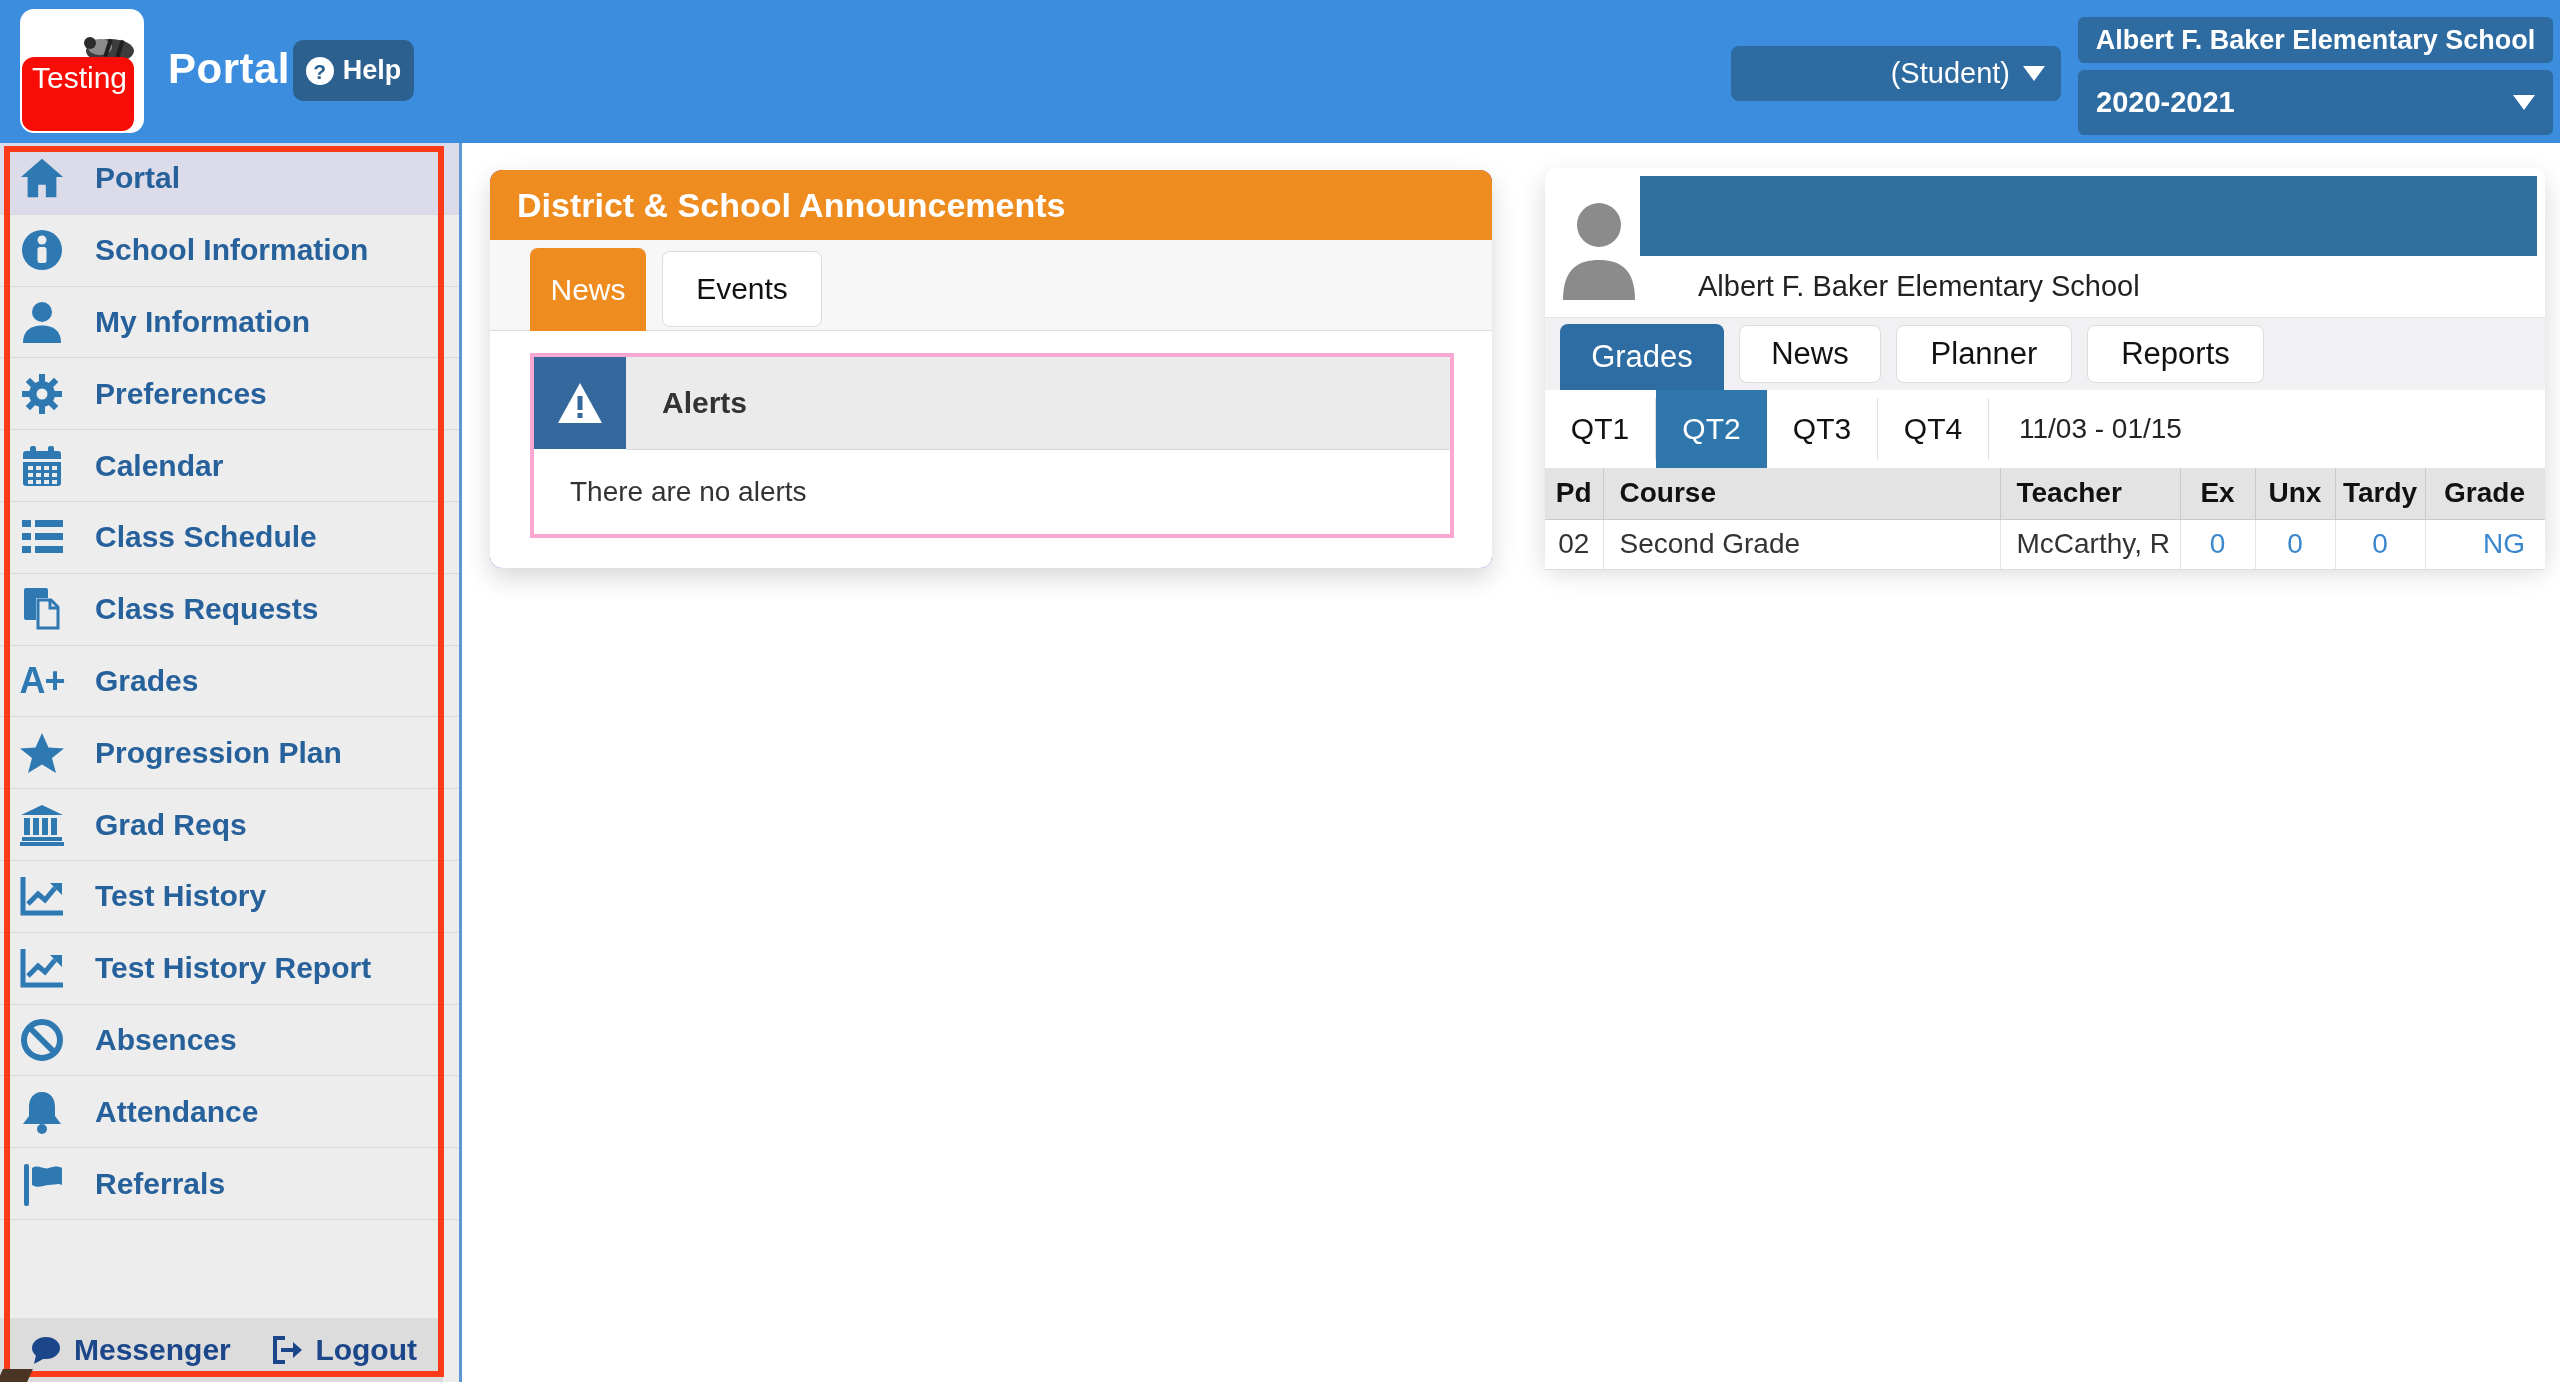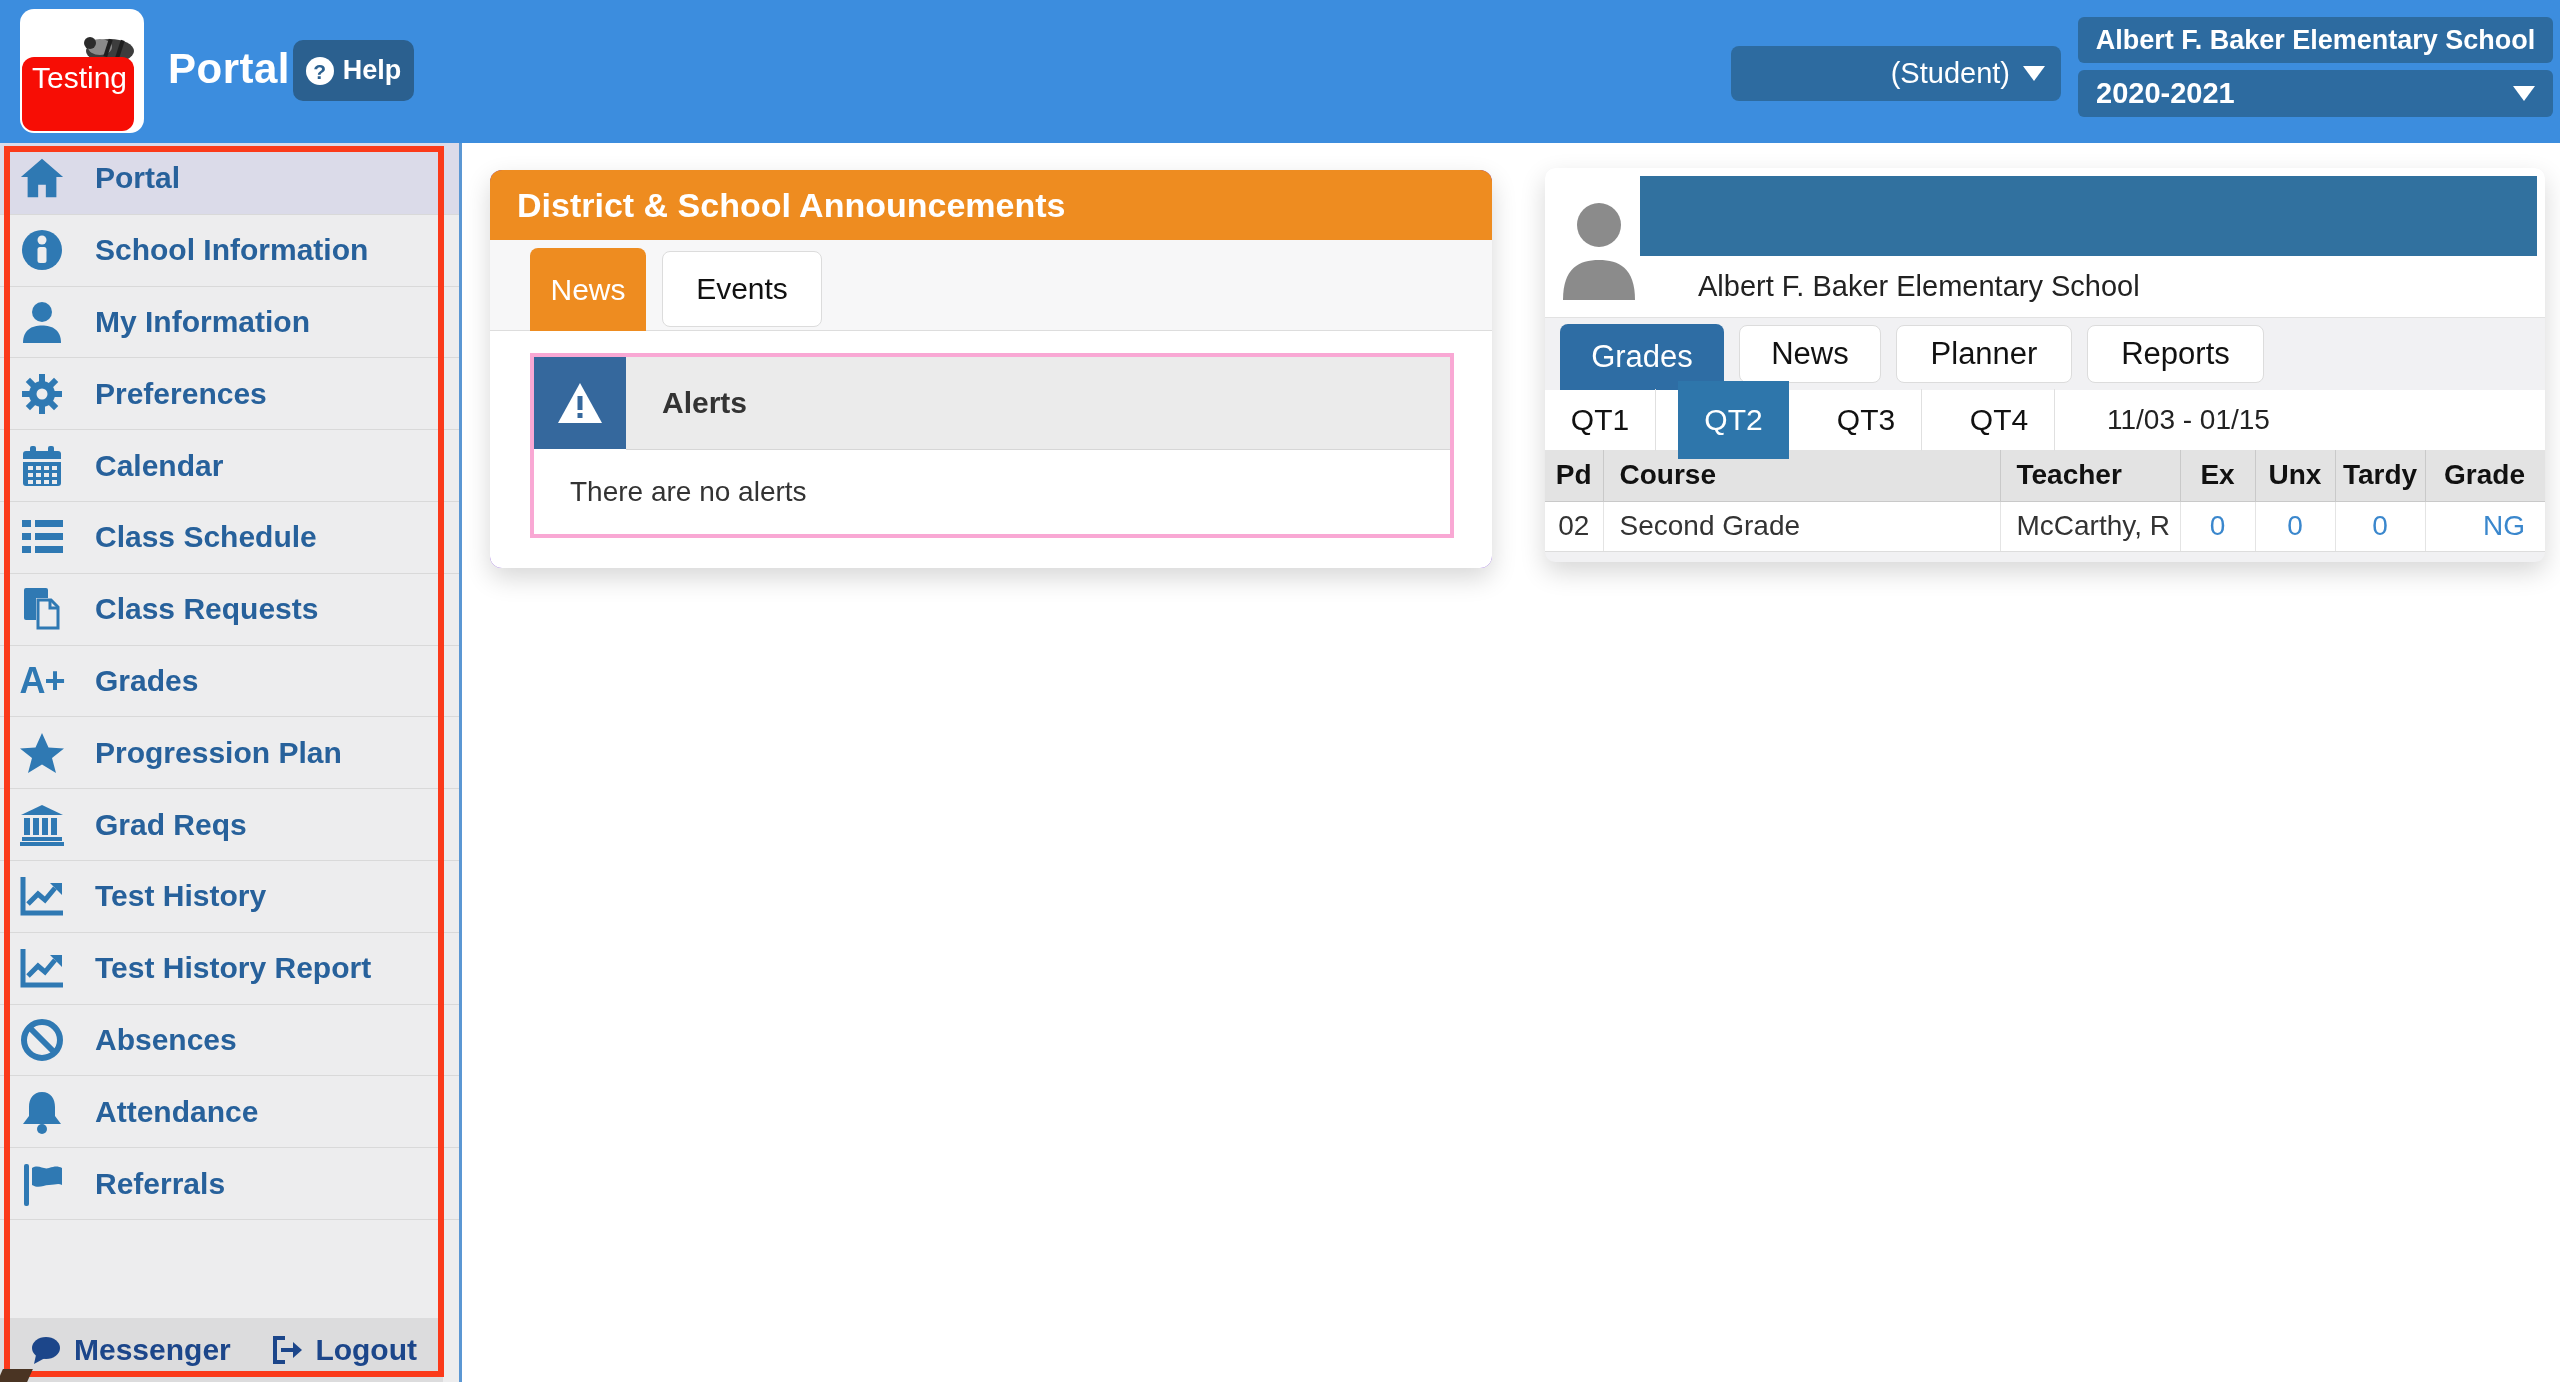--- a/index.html
+++ b/index.html
@@ -26,21 +26,21 @@
   .role-box {
     position:absolute; left:1731px; top:46px; width:330px; height:55px; background:#2d6ba0; border-radius:8px;
     color:#fff; font-size:29px; display:flex; align-items:center; justify-content:flex-end; padding-right:16px; gap:13px; cursor:pointer;
   }
   .caret { width:0; height:0; border-left:11px solid transparent; border-right:11px solid transparent; border-top:15px solid #fff; }
   .school-box {
     position:absolute; left:2078px; top:17px; width:475px; height:46px; background:#2d6ba0; border-radius:6px;
     color:#fff; font-size:27px; font-weight:bold; display:flex; align-items:center; justify-content:center; cursor:pointer;
   }
   .year-box {
-    position:absolute; left:2078px; top:70px; width:475px; height:47px; background:#2d6ba0; border-radius:6px;
+    position:absolute; left:2078px; top:70px; width:475px; height:65px; background:#2d6ba0; border-radius:6px;
     color:#fff; font-size:29px; font-weight:bold; display:flex; align-items:center; justify-content:space-between; padding:0 18px; cursor:pointer;
   }
   
   .sidebar { position:absolute; left:0; top:143px; bottom:0; width:462px; background:#ededee; border-right:3px solid #5b97d3; }
   .nav-item { height:71.8px; border-bottom:1px solid #d9d9d9; display:flex; align-items:center; padding-left:17px; cursor:pointer; }
   .nav-item.active { background:#dbdbe9; }
   .nav-icon { width:50px; height:48px; display:flex; align-items:center; justify-content:center; flex:none; }
   .a-plus { font-size:36px; font-weight:bold; color:#2f79b3; letter-spacing:-1px; }
   .nav-label { margin-left:28px; font-size:30px; font-weight:600; color:#27619b; white-space:nowrap; }
   .sidebar-footer {
@@ -74,21 +74,21 @@
   .avatar { position:absolute; left:13px; top:20px; width:82px; height:112px; background:#fff; }
   .banner { position:absolute; left:95px; top:8px; right:8px; height:80px; background:#31719f; }
   .sc-school { position:absolute; left:153px; top:102px; font-size:29px; color:#222; }
   .sc-tabs { height:72px; display:flex; align-items:flex-start; padding:6px 0 0 15px; gap:15px; position:relative; }
   .sc-tab { font-size:31px; display:flex; align-items:center; justify-content:center; cursor:pointer; }
   .sc-tab.active { width:164px; height:66px; background:#2e6da4; color:#fff; border-radius:8px 8px 0 0; }
   .sc-tab.inactive { height:58px; background:#fff; color:#111; border:1px solid #dcdcdc; border-radius:8px; margin-top:1px; }
   .sc-tab.w-news { width:142px; }
   .sc-tab.w-planner { width:176px; }
   .sc-tab.w-reports { width:177px; }
-  .sc-quarters { height:60px; background:#fff; display:flex; align-items:center; font-size:30px; position:relative;gap:22px; }
+  .sc-quarters { height:78px; background:#fff; display:flex; align-items:center; font-size:30px; position:relative; }
   .qt-cell { width:111px; height:62px; line-height:62px; text-align:center; border-right:1px solid #e0e0e0; color:#111; cursor:pointer; }
   .qt-cell.active { background:#2e76ab; color:#fff; height:78px; line-height:78px; z-index:2; border-right:none; }
   .qt-date { flex:1; padding-left:30px; color:#222; font-size:28px; }
   .sc-table { width:100%; border-collapse:collapse; table-layout:fixed; font-size:28px; background:#fff; }
   .sc-table th { background:#e3e3e3; height:51px; font-weight:bold; color:#111; border-right:1px solid #c9c9c9; border-bottom:1px solid #c9c9c9; }
   .sc-table td { background:#fff; height:50px; border-right:1px solid #e4e4e4; border-bottom:1px solid #dddddd; color:#333; }
   .sc-table th:last-child, .sc-table td:last-child { border-right:none; }
   .al { text-align:left; padding-left:16px; } .ac { text-align:center; } .ar { text-align:right; padding-right:20px; }
   .lnk { color:#3a87cd; text-decoration:none; cursor:pointer; }
 </style>

